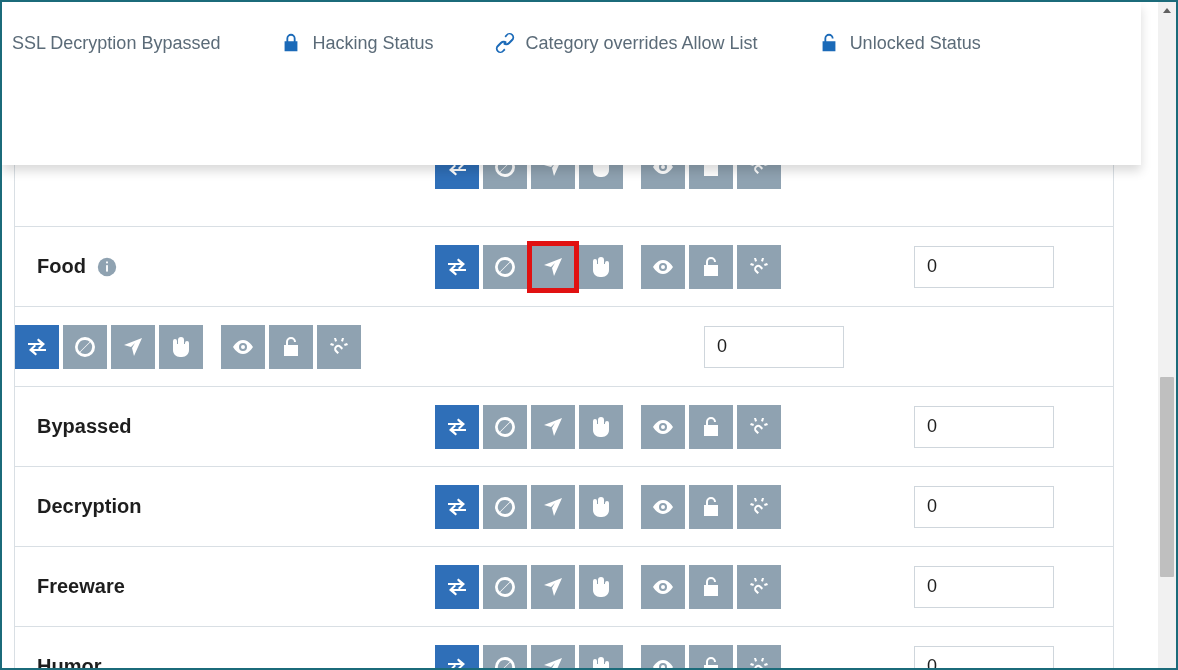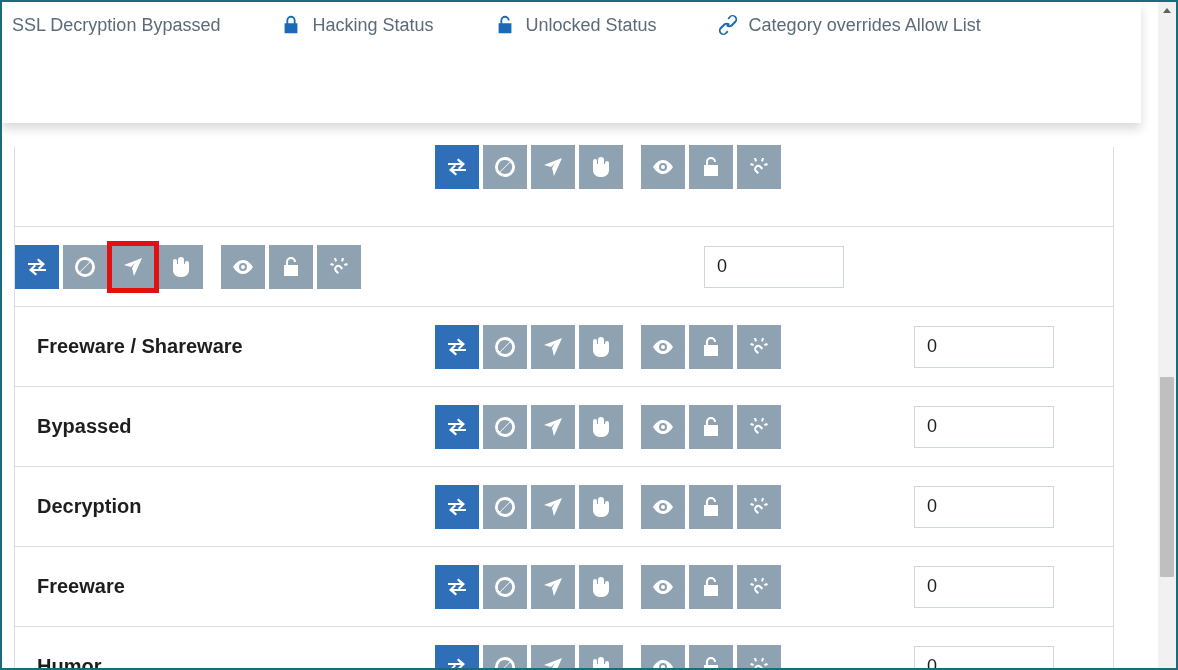--- a/index.html
+++ b/index.html
@@ -3,22 +3,22 @@
 <meta charset="utf-8">
 <style>
   * { box-sizing: border-box; }
   html, body { margin:0; padding:0; font-family: "Segoe UI", Arial, sans-serif; background:#fff; }
   .outer-frame {
     width:1178px; height:670px; border:2px solid #1b6b7a; position:relative; background:#fff; overflow:hidden;
   }
   .legend-bar {
     position:absolute; top:0; left:0; right:35px; background:#fff; z-index:5;
     box-shadow: 0 6px 10px rgba(0,0,0,0.15);
-    padding:12px 10px 16px 10px; font-size:18px; color:#5b6b78;
-    height:121px;
+    padding:30px 10px 16px 10px; font-size:18px; color:#5b6b78;
+    height:163px;
   }
   .legend-row1 { display:flex; gap:60px; align-items:center; }
   .legend-item { display:flex; align-items:center; gap:10px; }
   .legend-item svg { width:22px; height:22px; }
   .legend-row2 { margin-top:20px; }
   .content-area {
     position:absolute; top:145px; left:12px; bottom:5px; width:1100px;
     background:#fff;
   }
   .table-wrap { border:1px solid #d9dfe4; border-top:none; }
@@ -63,29 +63,29 @@
         <span>SSL Decryption Bypassed</span>
       </span>
       <span class="legend-item">
         <svg viewBox="0 0 24 24">
             <path fill="#1b6ab8" d="M17 10V7a5 5 0 0 0-10 0v3H5v11h14V10h-2zm-8-3a3 3 0 1 1 6 0v3H9V7z"></path>
           </svg>
         <span>Hacking Status</span>
       </span>
       <span class="legend-item">
         <svg viewBox="0 0 24 24">
+            <path fill="#1b6ab8" d="M10 13a5 5 0 0 0 7 0l3-3a5 5 0 1 0-7-7l-1.5 1.5 1.4 1.4L14.5 4a3 3 0 1 1 4.2 4.2l-3 3a3 3 0 0 1-4.2 0zM14 11a5 5 0 0 0-7 0l-3 3a5 5 0 1 0 7 7l1.5-1.5-1.4-1.4L9.5 20a3 3 0 1 1-4.2-4.2l3-3a3 3 0 0 1 4.2 0z"></path>
+          </svg>
+        <span>Category overrides Allow List</span>
+      </span>
+      <span class="legend-item">
+        <svg viewBox="0 0 24 24">
             <path fill="#1b6ab8" d="M17 10H9V7a3 3 0 1 1 6 0h2a5 5 0 0 0-10 0v3H5v11h14V10h-2z"></path>
           </svg>
         <span>Unlocked Status</span>
-      </span>
-      <span class="legend-item">
-        <svg viewBox="0 0 24 24">
-            <path fill="#1b6ab8" d="M10 13a5 5 0 0 0 7 0l3-3a5 5 0 1 0-7-7l-1.5 1.5 1.4 1.4L14.5 4a3 3 0 1 1 4.2 4.2l-3 3a3 3 0 0 1-4.2 0zM14 11a5 5 0 0 0-7 0l-3 3a5 5 0 1 0 7 7l1.5-1.5-1.4-1.4L9.5 20a3 3 0 1 1-4.2-4.2l3-3a3 3 0 0 1 4.2 0z"></path>
-          </svg>
-        <span>Category overrides Allow List</span>
       </span>
     </div>
   </div>
 
   <div class="content-area">
     <div class="table-wrap">
       <div class="cat-row partial-row">
         <div class="cat-name-cell"></div>
         <div class="icon-cell">
             <div class="icon-strip">
@@ -126,20 +126,28 @@
                 </svg>
               </div>
             </div>
           </div>
         <div class="value-cell">
             <input class="value-input" value="" style="visibility: hidden;">
           </div>
       </div>
       <div id="rows">
           <div class="cat-row">
+            <div class="cat-name-cell">
+              <span class="cat-name">Food</span>
+              <span class="info-icon">
+                <svg viewBox="0 0 24 24">
+                  <use href="#ic-info"></use>
+                </svg>
+              </span>
+            </div>
             <div class="icon-cell">
               <div class="icon-strip">
                 <div class="icon-btn ic-active">
                   <svg viewBox="0 0 24 24">
                     <use href="#ic-inherit"></use>
                   </svg>
                 </div>
                 <div class="icon-btn ic-gray">
                   <svg viewBox="0 0 24 24">
                     <use href="#ic-block"></use>
@@ -171,23 +179,20 @@
                     <use href="#ic-chain-break"></use>
                   </svg>
                 </div>
               </div>
             </div>
             <div class="value-cell">
               <input class="value-input" value="0" style="">
             </div>
           </div>
           <div class="cat-row">
-            <div class="cat-name-cell">
-              <span class="cat-name">Freeware / Shareware</span>
-            </div>
             <div class="icon-cell">
               <div class="icon-strip">
                 <div class="icon-btn ic-active">
                   <svg viewBox="0 0 24 24">
                     <use href="#ic-inherit"></use>
                   </svg>
                 </div>
                 <div class="icon-btn ic-gray">
                   <svg viewBox="0 0 24 24">
                     <use href="#ic-block"></use>

